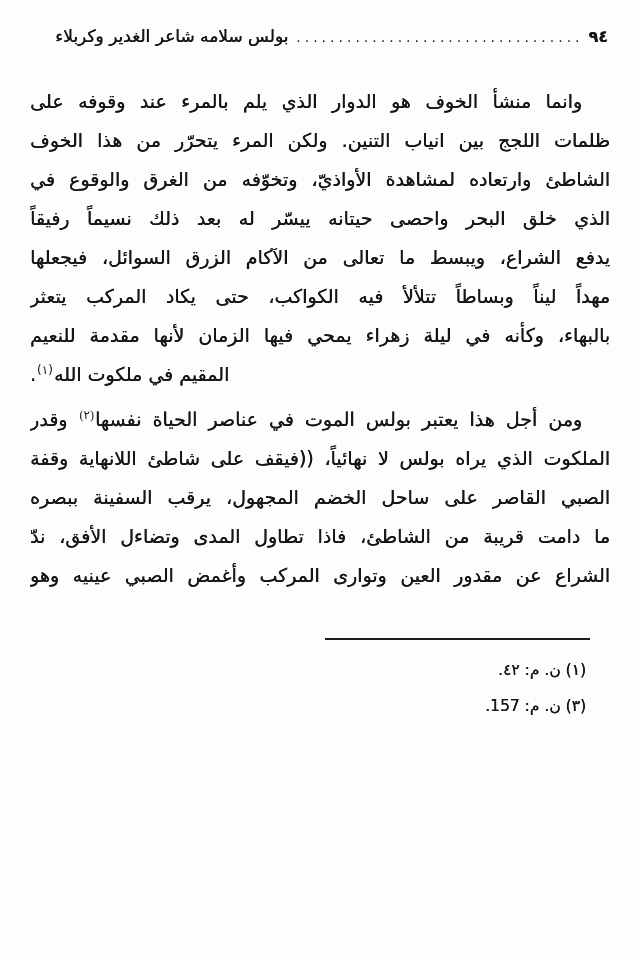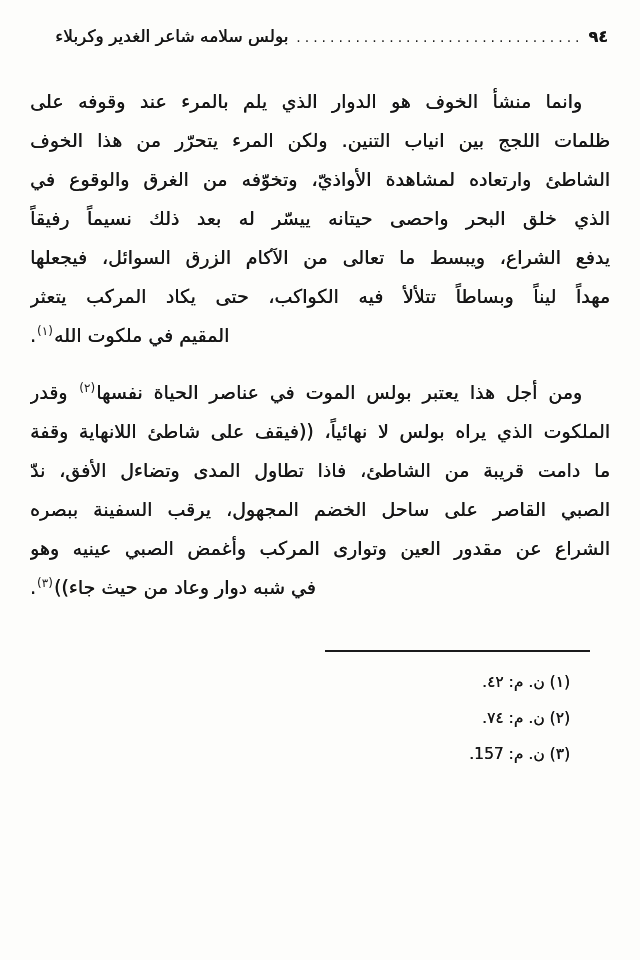--- a/index.html
+++ b/index.html
@@ -61,36 +61,36 @@
     text-align: justify;
     text-align-last: justify;
     overflow: hidden;
     text-shadow: 0.35px 0 currentColor;
   }
   .bline.indent { padding-right: 28px; }
   .bline.endline {
     text-align: left;
     text-align-last: auto;
   }
-  .bline.p2 { margin-top: 18px; }
+  .bline.p2 { margin-top: 6px; font-family: Liberation Serif, serif; }
   sup.fnref {
     font-size: 12px;
     line-height: 0;
     vertical-align: 7px;
     margin: 0 1px;
     text-shadow: none;
   }
   
   .footnote-divider {
     width: 265px;
     border: 0;
     border-top: 2.5px solid #1b1b1b;
     margin: 43px 50px 12px auto;
   }
-  .footnotes { padding: 0 48px; }
+  .footnotes { padding: 0 32px; }
   .footnote-item {
     text-align: right;
     font-size: 15.5px;
     line-height: 36px;
     margin-left: 0;
     padding-left: 0;
     padding-right: 0;
     margin-right: 22px;
     text-shadow: 0.3px 0 currentColor;
   }
@@ -106,30 +106,29 @@
     <span class="book-title">بولس سلامه شاعر الغدير وكربلاء</span>
   </div>
 
   <div class="body-text">
     <div class="bline indent"><span>وانما منشأ الخوف هو الدوار الذي يلم بالمرء عند وقوفه على</span></div>
     <div class="bline"><span>ظلمات اللجج بين انياب التنين. ولكن المرء يتحرّر من هذا الخوف</span></div>
     <div class="bline"><span>الشاطئ وارتعاده لمشاهدة الأواذيّ، وتخوّفه من الغرق والوقوع في</span></div>
     <div class="bline"><span>الذي خلق البحر واحصى حيتانه ييسّر له بعد ذلك نسيماً رفيقاً</span></div>
     <div class="bline"><span>يدفع الشراع، ويبسط ما تعالى من الآكام الزرق السوائل، فيجعلها</span></div>
     <div class="bline"><span>مهداً ليناً وبساطاً تتلألأ فيه الكواكب، حتى يكاد المركب يتعثر</span></div>
+    <div class="bline"><span>بالبهاء، وكأنه في ليلة زهراء يمحي فيها الزمان لأنها مقدمة للنعيم</span></div>
     <div class="bline endline"><span>المقيم في ملكوت الله</span><sup class="fnref">(١)</sup><span>.</span></div>
     <div class="bline indent p2"><span>ومن أجل هذا يعتبر بولس الموت في عناصر الحياة نفسها</span><sup class="fnref">(٢)</sup><span> وقدر</span></div>
     <div class="bline"><span>الملكوت الذي يراه بولس لا نهائياً، ((فيقف على شاطئ اللانهاية وقفة</span></div>
+    <div class="bline"><span>الصبي القاصر على ساحل الخضم المجهول، يرقب السفينة ببصره</span></div>
     <div class="bline"><span>ما دامت قريبة من الشاطئ، فاذا تطاول المدى وتضاءل الأفق، ندّ</span></div>
-    <div class="bline"><span>الصبي القاصر على ساحل الخضم المجهول، يرقب السفينة ببصره</span></div>
     <div class="bline"><span>الشراع عن مقدور العين وتوارى المركب وأغمض الصبي عينيه وهو</span></div>
-    <div class="bline endline"><span>في شبه دوار وعاد من حيث جاء))</span><sup class="fnref">(٣)</sup><span>.</span></div>
   </div>
 
   <hr class="footnote-divider">
 
   <div class="footnotes">
     <div class="footnote-item">(١) ن. م: ٤٢.</div>
-    <div class="footnote-item">(٢) ن. م: ٧٤.</div>
     <div class="footnote-item">(٣) ن. م: 157.</div>
   </div>
 
 </div>
 
 </body></html>

